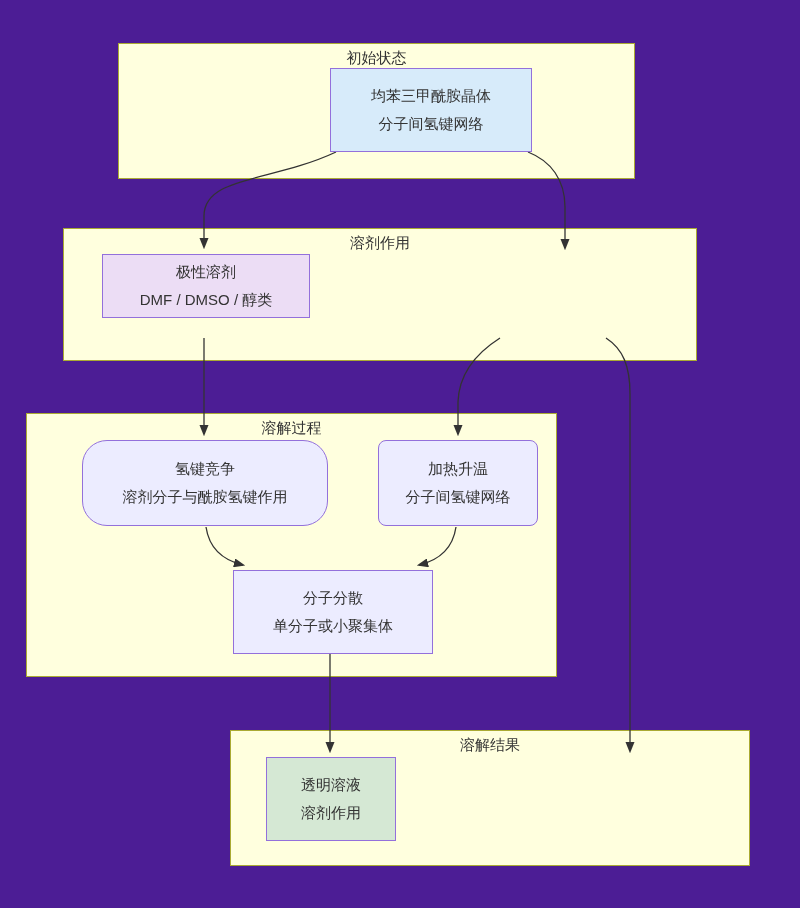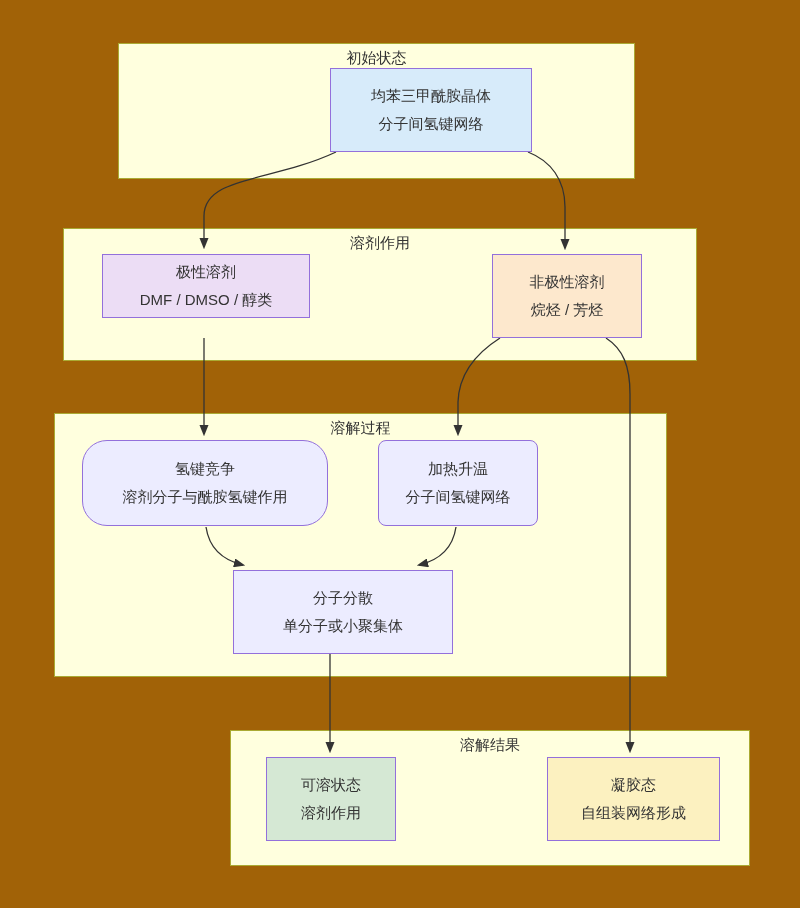--- a/index.html
+++ b/index.html
@@ -5,21 +5,21 @@
   html, body {
     margin: 0;
     padding: 0;
     background: #ffffff;
     font-family: "Liberation Sans", "DejaVu Sans", sans-serif;
   }
   #canvas {
     position: relative;
     width: 800px;
     height: 908px;
-    background: #a16207;
+    background: #4c1d95;
     overflow: hidden;
   }
   #edges {
     position: absolute;
     left: 0; top: 0;
     width: 800px; height: 908px;
     pointer-events: none;
   }
   .container-box {
     position: absolute;
@@ -62,21 +62,21 @@
 <div id="canvas">
 
   <div class="container-box" style="left: 118px; top: 43px; width: 517px; height: 136px; background-color: rgb(255, 255, 222); border-color: rgb(170, 170, 51);">
     <div class="container-title">初始状态</div>
   </div>
 
   <div class="container-box" style="left: 63px; top: 228px; width: 634px; height: 133px; background-color: rgb(255, 255, 222); border-color: rgb(170, 170, 51);">
     <div class="container-title">溶剂作用</div>
   </div>
 
-  <div class="container-box" style="left: 54px; top: 413px; width: 613px; height: 264px; background-color: rgb(255, 255, 222); border-color: rgb(170, 170, 51);">
+  <div class="container-box" style="left: 26px; top: 413px; width: 531px; height: 264px; background-color: rgb(255, 255, 222); border-color: rgb(170, 170, 51);">
     <div class="container-title">溶解过程</div>
   </div>
 
   <div class="container-box" style="left: 230px; top: 730px; width: 520px; height: 136px; background-color: rgb(255, 255, 222); border-color: rgb(170, 170, 51);">
     <div class="container-title">溶解结果</div>
   </div>
 
   <svg id="edges">
     <defs>
       <marker id="arrow" viewBox="0 0 10 8" markerWidth="9" markerHeight="7" refX="8" refY="4" orient="auto">
@@ -96,43 +96,35 @@
   <div class="node" style="left: 330px; top: 68px; width: 202px; height: 84px; background-color: rgb(215, 235, 250);">
     <span>均苯三甲酰胺晶体</span>
     <span>分子间氢键网络</span>
   </div>
 
   <div class="node" style="left: 102px; top: 254px; width: 208px; height: 64px; background-color: rgb(236, 221, 245);">
     <span>极性溶剂</span>
     <span>DMF / DMSO / 醇类</span>
   </div>
 
-  <div class="node" style="left: 492px; top: 254px; width: 150px; height: 84px; background-color: rgb(253, 232, 205);">
-    <span>非极性溶剂</span>
-    <span>烷烃 / 芳烃</span>
-  </div>
 
   <div class="node" style="left: 82px; top: 440px; width: 246px; height: 86px; background-color: rgb(236, 236, 255); border-radius: 25px;">
     <span>氢键竞争</span>
     <span>溶剂分子与酰胺氢键作用</span>
   </div>
 
   <div class="node" style="left: 378px; top: 440px; width: 160px; height: 86px; background-color: rgb(236, 236, 255); border-radius: 8px;">
     <span>加热升温</span>
     <span>分子间氢键网络</span>
   </div>
 
-  <div class="node" style="left: 233px; top: 570px; width: 220px; height: 84px; background-color: rgb(236, 236, 255);">
+  <div class="node" style="left: 233px; top: 570px; width: 200px; height: 84px; background-color: rgb(236, 236, 255);">
     <span>分子分散</span>
     <span>单分子或小聚集体</span>
   </div>
 
   <div class="node" style="left: 266px; top: 757px; width: 130px; height: 84px; background-color: rgb(213, 232, 212);">
-    <span>可溶状态</span>
+    <span>透明溶液</span>
     <span>溶剂作用</span>
   </div>
 
-  <div class="node" style="left: 547px; top: 757px; width: 173px; height: 84px; background-color: rgb(252, 241, 192);">
-    <span>凝胶态</span>
-    <span>自组装网络形成</span>
-  </div>
 
 </div>
 
 </body></html>

